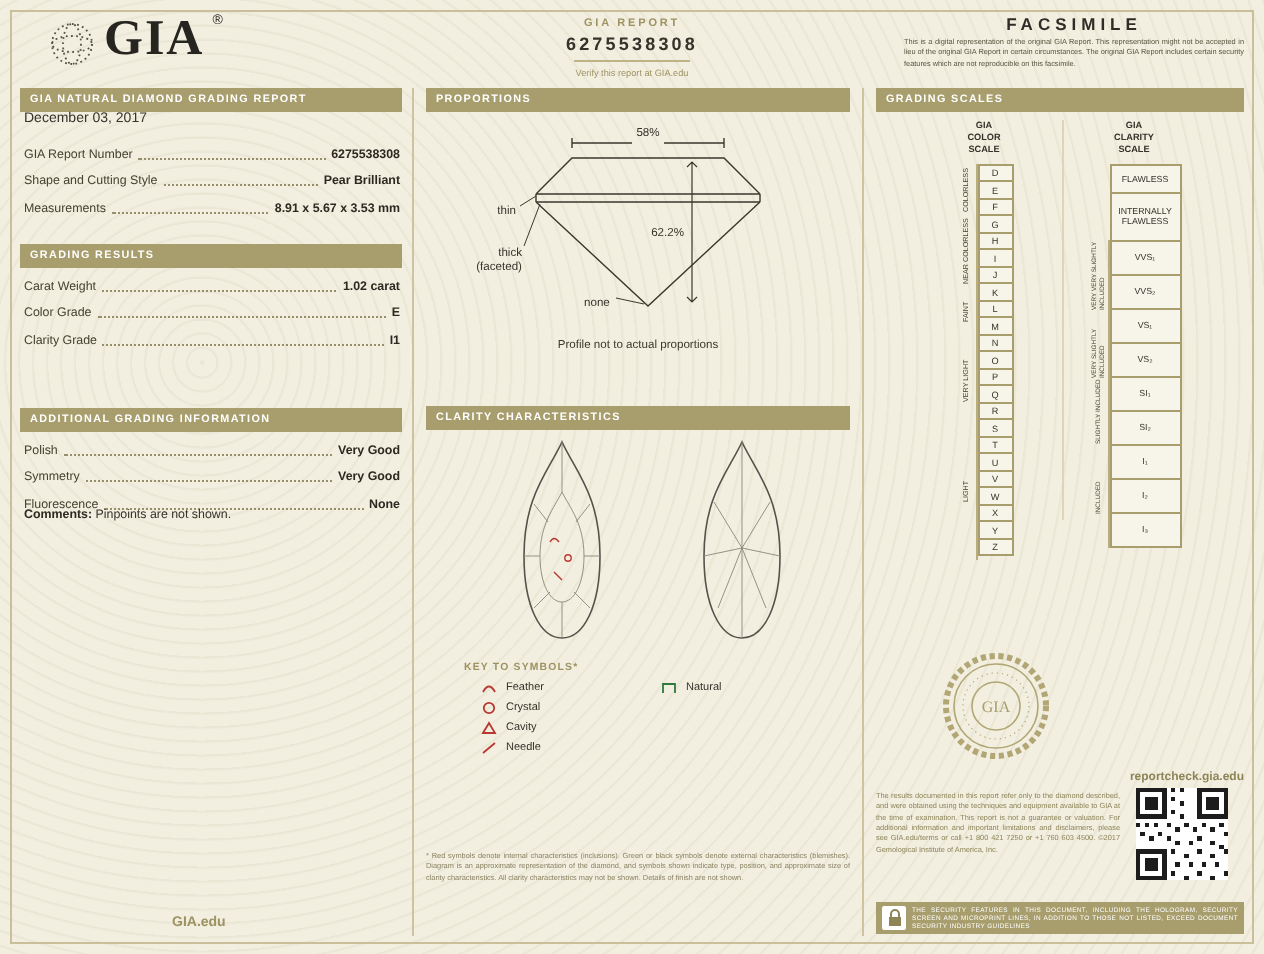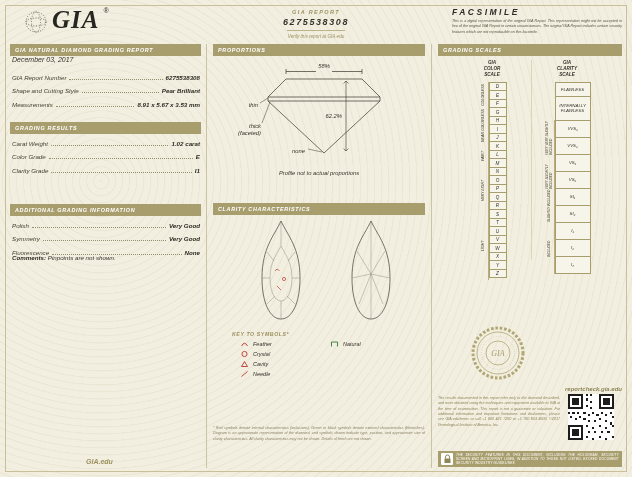--- a/index.html
+++ b/index.html
@@ -1,34 +1,34 @@
 <!DOCTYPE html>
 <html><head>
 <meta charset="utf-8">
 <style>
   html,body{margin:0;padding:0;background:#d8d6cc;}
   .page{position:relative;width:632px;height:477px;background:#f2efe1;overflow:hidden;
         font-family:"Liberation Sans",sans-serif;color:#35332a;margin:0 auto;
-        background-image:repeating-radial-gradient(circle at 16% 38%, rgba(168,158,109,0.10) 0 0.6px, transparent 1.6px 7px);font-style:italic;}
+        background-image:repeating-radial-gradient(circle at 16% 38%, rgba(168,158,109,0.10) 0 0.6px, transparent 1.6px 7px);}
   .frame{position:absolute;left:5px;top:5px;right:5px;bottom:5px;border:1px solid #c9c09b;pointer-events:none;}
   .vline{position:absolute;top:44px;height:424px;width:1px;background:#ccc3a0;}
   .abs{position:absolute;}
 
   
   .logo{left:24px;top:7px;display:flex;align-items:flex-start;gap:4px;}
   .globe-svg{margin-top:3px;}
   .logo-text{font-family:"Liberation Serif",serif;font-weight:bold;font-size:25px;line-height:1;color:#26251f;letter-spacing:1px;}
   .logo sup{font-size:7px;color:#26251f;}
   .mast-center{left:236px;top:9px;width:160px;text-align:center;}
   .report-label{font-size:5.5px;font-weight:bold;letter-spacing:1.4px;color:#9d9260;}
   .report-number{font-size:9px;font-weight:bold;letter-spacing:1.6px;margin-top:2px;color:#35332a;}
   .mast-rule{width:58px;height:1px;background:#bdb389;margin:3px auto;}
   .verify{font-size:4.6px;color:#9d9260;}
   .facsimile{left:452px;top:7px;width:170px;}
-  .facs-title{text-align:left;font-size:8.5px;font-weight:bold;letter-spacing:2.5px;color:#2f2d26;}
+  .facs-title{text-align:center;font-size:8.5px;font-weight:bold;letter-spacing:2.5px;color:#2f2d26;}
   .facs-body{margin-top:2px;font-size:3.7px;line-height:1.45;text-align:justify;color:#57543f;}
 
   
   .bar{position:absolute;height:12px;background:#a89e6d;color:#ffffff;font-weight:bold;font-size:5.4px;
        letter-spacing:0.7px;display:flex;align-items:center;padding:0 5px;box-sizing:border-box;}
 
   
   .date{left:12px;top:56px;font-size:7px;color:#35332a;}
   .rows{width:188px;}
   .row{display:flex;align-items:flex-end;height:12.5px;font-size:6.2px;padding-bottom:1px;}

